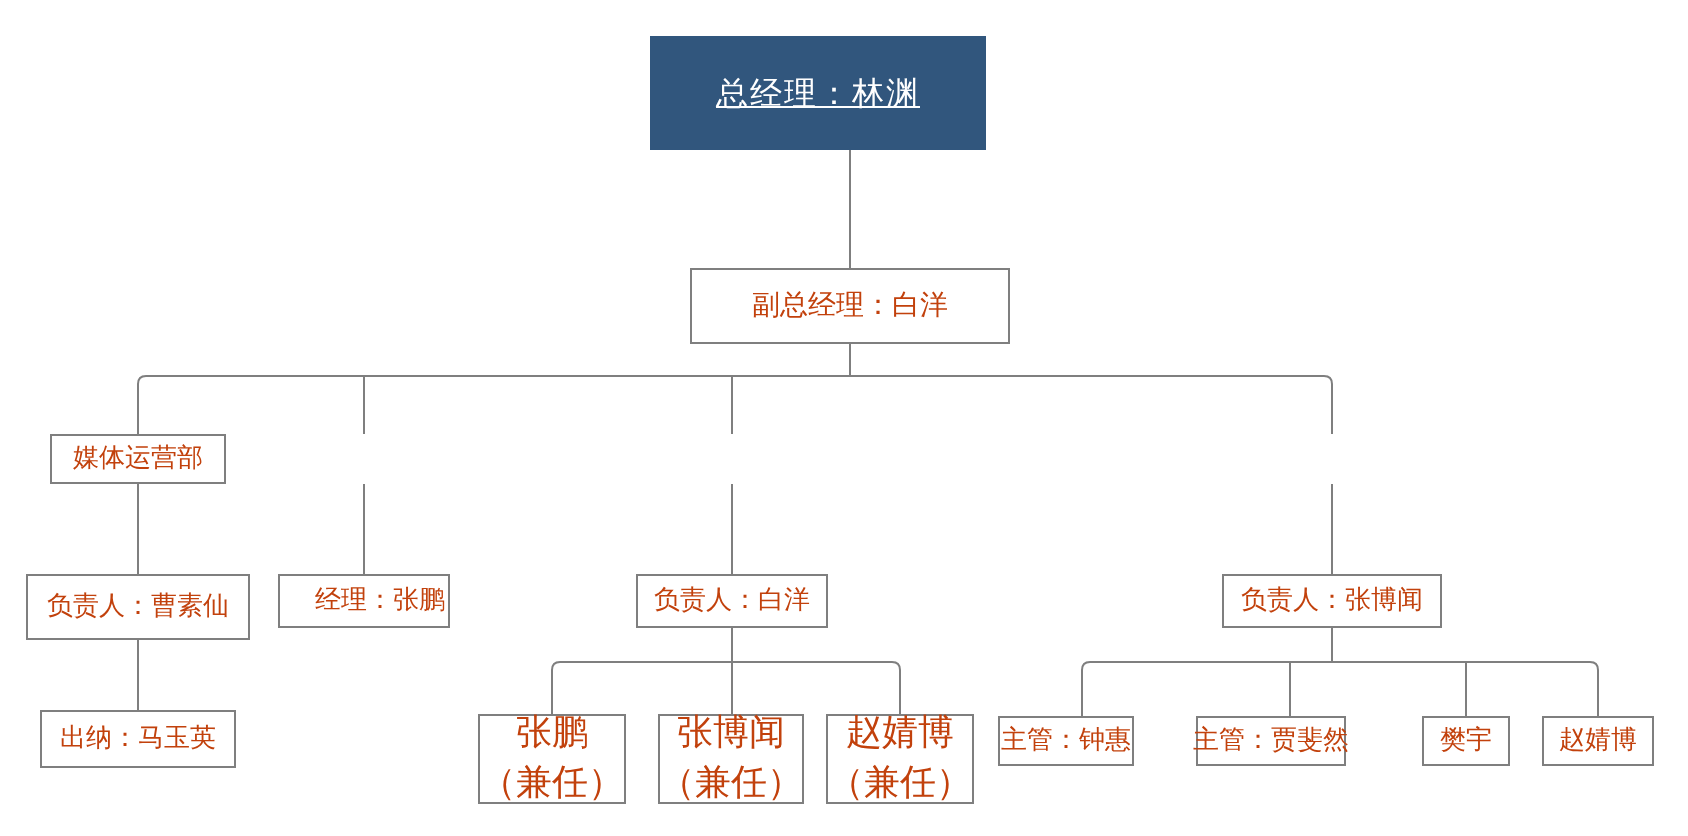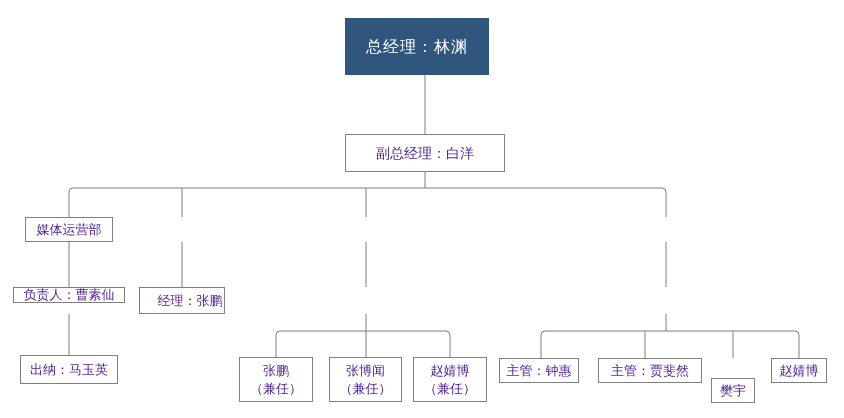--- a/index.html
+++ b/index.html
@@ -14,34 +14,34 @@
   .node{
     position:absolute;
     box-sizing:border-box;
     display:flex;
     flex-direction:column;
     align-items:center;
     justify-content:center;
     text-align:center;
     background:#ffffff;
     border:1px solid #7f7f7f;
-    color:#4c1d95;
+    color:#c2410c;
     font-size:13px;
     line-height:1.35;
     white-space:nowrap;
   }
   .node.root{
     background:#31567d;
     border:1px solid #31567d;
     color:#ffffff;
     font-size:16px;
     letter-spacing:1px;
   }
   .node.deputy{font-size:14px;}
-  .node.member2 span{display:block;font-size:13px;}
+  .node.member2 span{display:block;font-size:18px;}
 </style>
 </head>
 <body>
 
 <div class="canvas">
 
   <svg class="connectors" viewBox="0 0 844 418" xmlns="http://www.w3.org/2000/svg">
     <g stroke="#7f7f7f" stroke-width="1" fill="none">
 
       <path d="M425 75 V134"></path>
@@ -63,42 +63,44 @@
       <path d="M276 357 V335 Q276 331 280 331 H446 Q450 331 450 335 V357"></path>
       <path d="M366 331 V357"></path>
 
       <path d="M666 314 V331"></path>
       <path d="M541 358 V335 Q541 331 545 331 H795 Q799 331 799 335 V358"></path>
       <path d="M645 331 V358"></path>
       <path d="M733 331 V358"></path>
     </g>
   </svg>
 
-  <div class="node root" style="left:345px;top:18px;width:144px;height:57px;">总经理：林渊</div>
+  <div class="node root" style="left:325px;top:18px;width:168px;height:57px;text-decoration:underline;">总经理：林渊</div>
 
   <div class="node deputy" style="left:345px;top:134px;width:160px;height:38px;">副总经理：白洋</div>
 
   <div class="node" style="left:25px;top:217px;width:88px;height:25px;">媒体运营部</div>
 
-  <div class="node" style="left:13px;top:287px;width:112px;height:16px;">负责人：曹素仙</div>
+  <div class="node" style="left:13px;top:287px;width:112px;height:33px;">负责人：曹素仙</div>
   <div class="node" style="left:139px;top:287px;width:86px;height:27px;padding-left:16px;">经理：张鹏</div>
+  <div class="node" style="left:318px;top:287px;width:96px;height:27px;">负责人：白洋</div>
+  <div class="node" style="left:611px;top:287px;width:110px;height:27px;">负责人：张博闻</div>
 
   <div class="node" style="left:20px;top:355px;width:98px;height:29px;">出纳：马玉英</div>
 
   <div class="node member2" style="left:239px;top:357px;width:74px;height:45px;">
     <span>张鹏</span>
     <span>（兼任）</span>
   </div>
   <div class="node member2" style="left:329px;top:357px;width:73px;height:45px;">
     <span>张博闻</span>
     <span>（兼任）</span>
   </div>
   <div class="node member2" style="left:413px;top:357px;width:74px;height:45px;">
     <span>赵婧博</span>
     <span>（兼任）</span>
   </div>
 
-  <div class="node" style="left:499px;top:358px;width:80px;height:25px;">主管：钟惠</div>
-  <div class="node" style="left:598px;top:358px;width:104px;height:25px;">主管：贾斐然</div>
-  <div class="node" style="left:711px;top:358px;width:44px;height:25px;margin-top:20px;">樊宇</div>
+  <div class="node" style="left:499px;top:358px;width:68px;height:25px;">主管：钟惠</div>
+  <div class="node" style="left:598px;top:358px;width:75px;height:25px;">主管：贾斐然</div>
+  <div class="node" style="left:711px;top:358px;width:44px;height:25px;">樊宇</div>
   <div class="node" style="left:771px;top:358px;width:56px;height:25px;">赵婧博</div>
 
 </div>
 
 </body></html>

